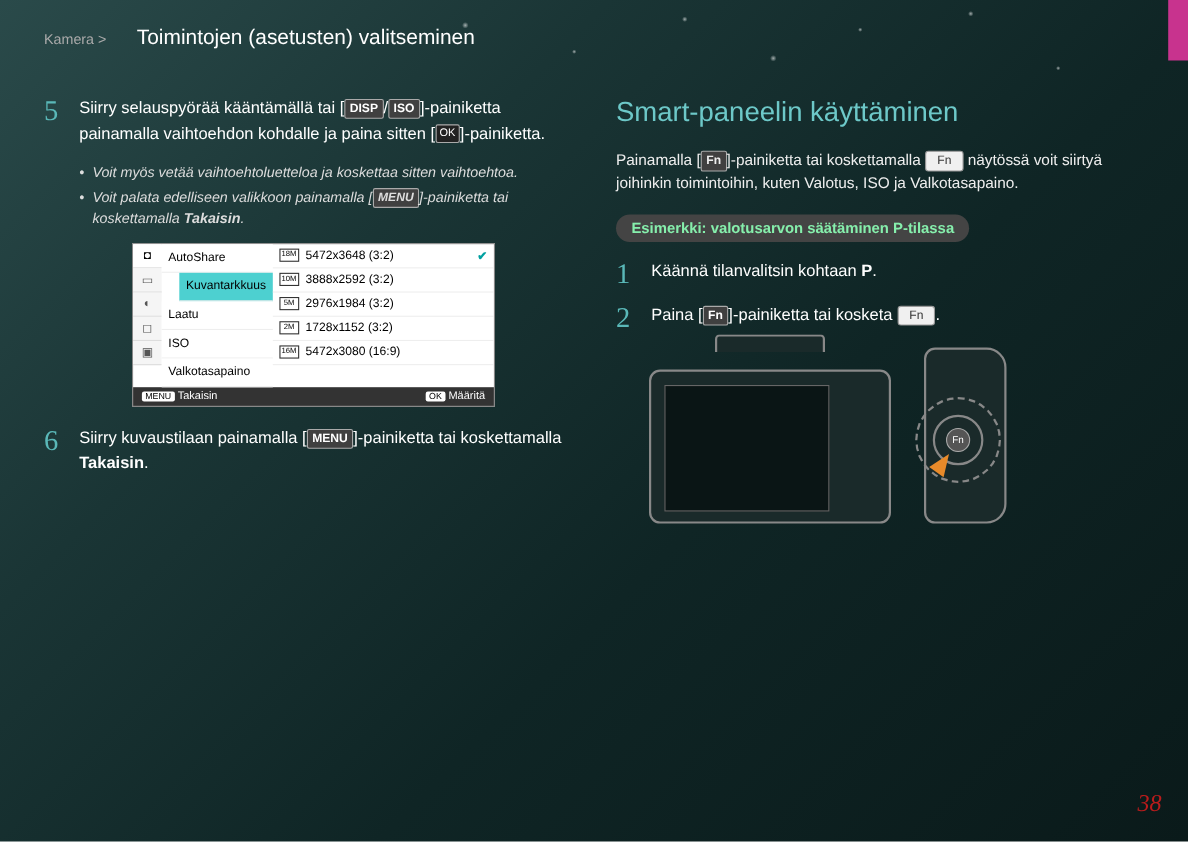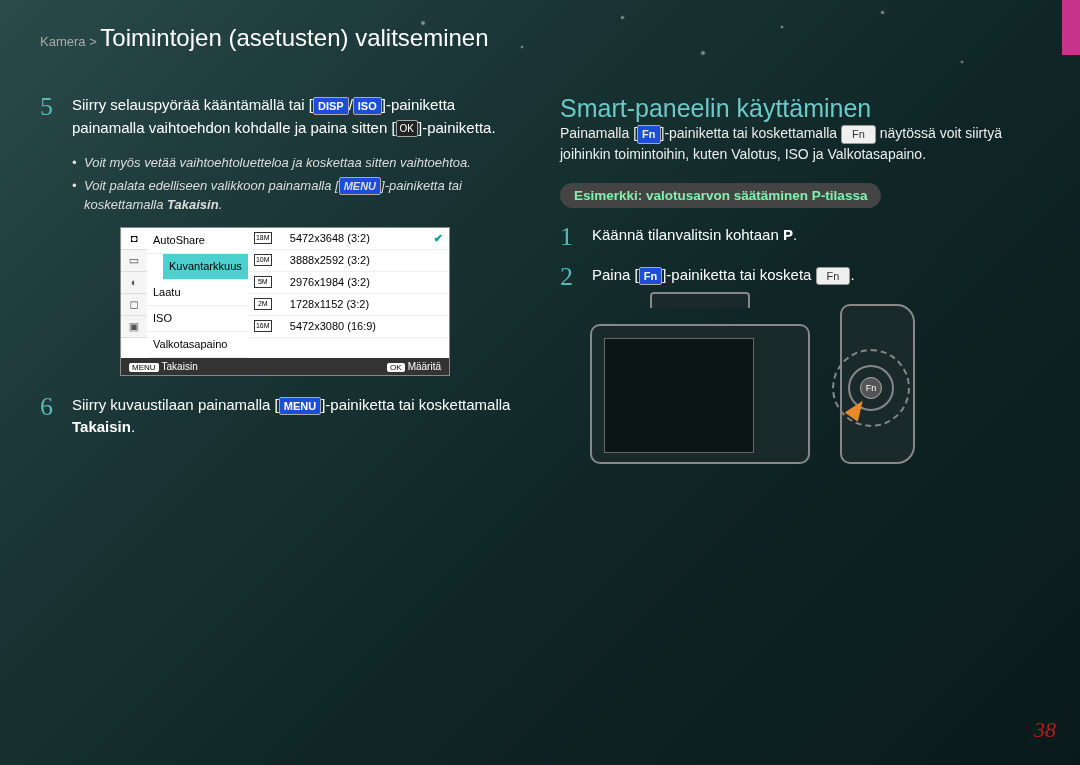--- a/index.html
+++ b/index.html
@@ -27,21 +27,21 @@
     width: 18px;
     height: 55px;
     background: #c8338e;
   }
   .header {
     padding: 24px 40px 12px 40px;
     font-size: 14px;
     color: #ccc;
   }
   .header .sub { color: #aaa; font-size: 13px; }
-  .header .main { color: #fff; font-size: 24px; }
+  .header .main { color: #fff; font-size: 19px; margin-left: 24px; }
   .content {
     display: flex;
     padding: 30px 40px 0 40px;
     gap: 40px;
   }
   .col { flex: 1; }
   .step {
     display: flex;
     gap: 12px;
     margin-bottom: 14px;
@@ -78,21 +78,21 @@
     content: "•";
     position: absolute;
     left: 0;
   }
   .inline-btn {
     display: inline-block;
     border: 1px solid #aaa;
     border-radius: 2px;
     padding: 0 4px;
     font-size: 11px;
-    background: #1d4ed8;
+    background: #404040;
     vertical-align: middle;
     font-weight: bold;
   }
   .inline-icon {
     display: inline-block;
     border: 1px solid #aaa;
     border-radius: 2px;
     padding: 0 3px;
     font-size: 10px;
     background: #222;
@@ -142,21 +142,21 @@
     color: #000;
     margin-left: 16px;
   }
   .menu-right { flex: 1; }
   .menu-right-item {
     height: 22px;
     display: flex;
     align-items: center;
     padding: 0 6px;
     border-bottom: 1px solid #eee;
-    gap: 18px;
+    gap: 6px;
   }
   .res-icon {
     display: inline-block;
     width: 18px;
     height: 12px;
     border: 1px solid #333;
     font-size: 7px;
     text-align: center;
     line-height: 10px;
     background: #fff;
@@ -178,20 +178,21 @@
     padding: 0 3px;
     font-size: 8px;
     margin-right: 3px;
   }
   
   
   .section-title {
     color: #6dc8c8;
     font-size: 25px;
     font-weight: 400;
+    margin-bottom: 18px;
   }
   .para {
     font-size: 14px;
     line-height: 1.5;
     color: #eee;
     margin-bottom: 18px;
   }
   .pill {
     display: inline-block;
     background: #444;

